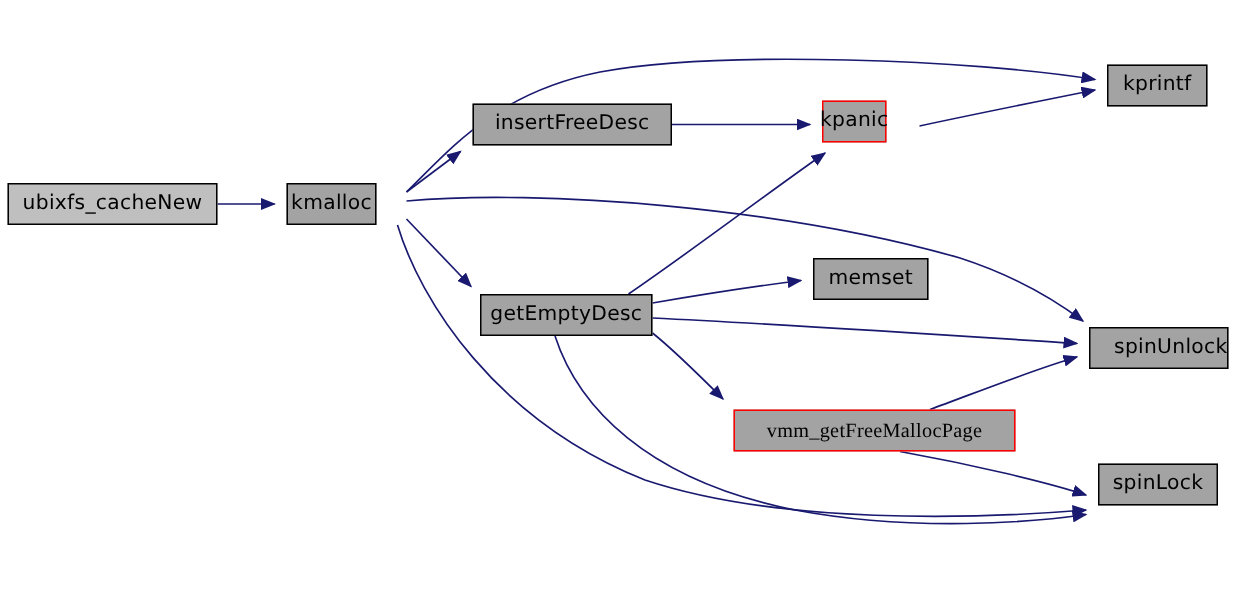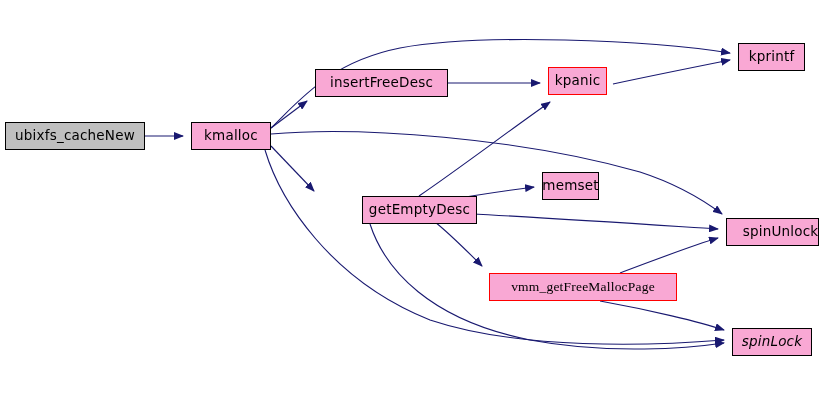--- a/index.html
+++ b/index.html
@@ -23,21 +23,21 @@
     width: 824px;
     height: 407px;
     display: block;
   }
   .node-box {
     position: absolute;
     box-sizing: border-box;
     display: flex;
     align-items: center;
     justify-content: center;
-    background: #f9a8d4;
+    background: #a3a3a3;
     border: 1px solid #000000;
     font-size: 13.5px;
     color: #000000;
     letter-spacing: 0.2px;
     white-space: nowrap;
     line-height: 1;
   }
   .node-box.node-current {
     background: #bfbfbf;
     border-color: #000000;
@@ -76,42 +76,42 @@
         <path d="M370,224 C385,270 430,320 530,340 C610,355 690,348 724,343" fill="none" stroke="#191970" stroke-width="1.1" marker-end="url(#arrowhead)"></path>
         <path d="M620,273 C650,262 690,246 718,238" fill="none" stroke="#191970" stroke-width="1.1" marker-end="url(#arrowhead)"></path>
         <path d="M600,301 C650,310 700,322 724,330" fill="none" stroke="#191970" stroke-width="1.1" marker-end="url(#arrowhead)"></path>
       </g>
   </svg>
 
   <div id="node-layer">
       <div class="node-box node-current" style="left: 5px; top: 122px; width: 140px; height: 28px;">
         <span class="node-label">ubixfs_cacheNew</span>
       </div>
-      <div class="node-box" style="left: 191px; top: 122px; width: 80px; height: 28px;">
+      <div class="node-box" style="left: 191px; top: 122px; width: 60px; height: 28px;">
         <span class="node-label">kmalloc</span>
       </div>
       <div class="node-box" style="left: 315px; top: 69px; width: 133px; height: 28px;">
         <span class="node-label">insertFreeDesc</span>
       </div>
-      <div class="node-box node-red" style="left: 548px; top: 67px; width: 59px; height: 28px; justify-content: center;">
+      <div class="node-box node-red" style="left: 548px; top: 67px; width: 43px; height: 28px; justify-content: center;">
         <span class="node-label">kpanic</span>
       </div>
       <div class="node-box" style="left: 738px; top: 43px; width: 67px; height: 28px;">
         <span class="node-label">kprintf</span>
       </div>
-      <div class="node-box" style="left: 320px; top: 196px; width: 115px; height: 28px; margin-left: 42px;">
+      <div class="node-box" style="left: 320px; top: 196px; width: 115px; height: 28px;">
         <span class="node-label">getEmptyDesc</span>
       </div>
-      <div class="node-box" style="left: 542px; top: 172px; width: 57px; height: 28px;">
+      <div class="node-box" style="left: 542px; top: 172px; width: 77px; height: 28px;">
         <span class="node-label">memset</span>
       </div>
       <div class="node-box" style="left: 726px; top: 218px; width: 93px; height: 28px; padding-left: 16px;">
         <span class="node-label">spinUnlock</span>
       </div>
       <div class="node-box node-red" style="left: 489px; top: 273px; width: 188px; height: 28px; font-family: Liberation Serif, serif;">
         <span class="node-label">vmm_getFreeMallocPage</span>
       </div>
-      <div class="node-box" style="left: 732px; top: 328px; width: 80px; height: 28px; font-style: italic;">
+      <div class="node-box" style="left: 732px; top: 309px; width: 80px; height: 28px;">
         <span class="node-label">spinLock</span>
       </div>
     </div>
 
 </div>
 
 </body></html>

